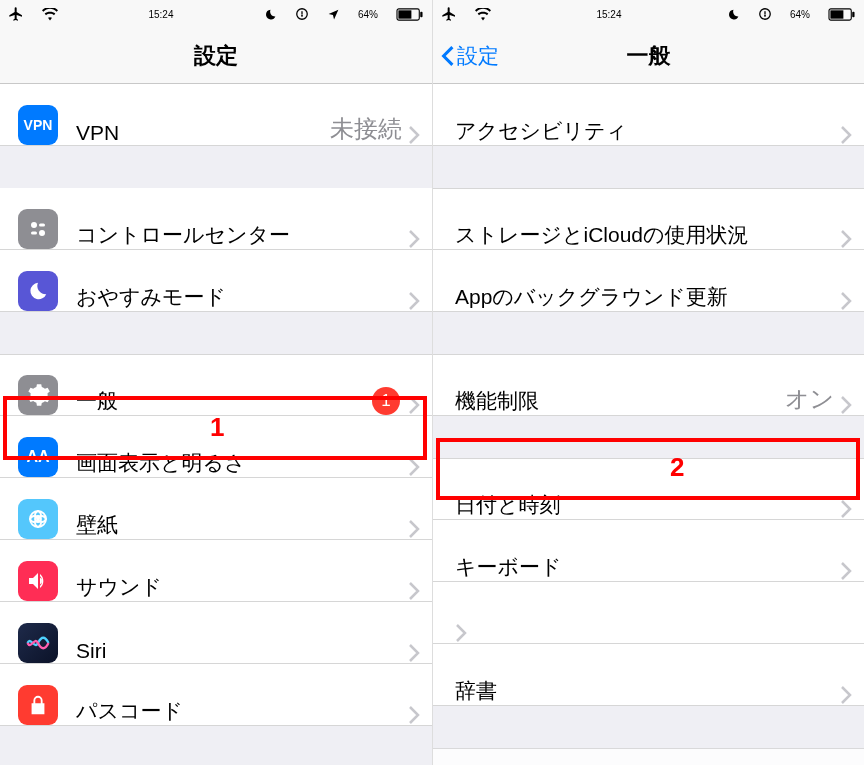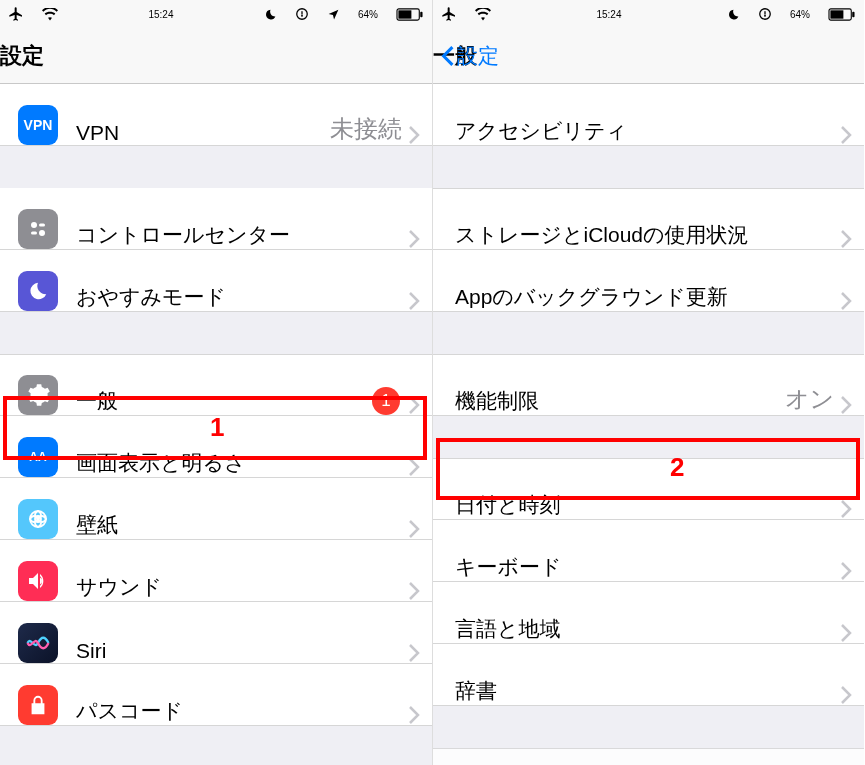--- a/index.html
+++ b/index.html
@@ -36,21 +36,21 @@
   font-weight: 500;
 }
 .status-left, .status-right { display: flex; align-items: center; gap: 18px; }
 .status-left svg, .status-right svg { display: block; }
 .nav-bar {
   height: 56px;
   background: #f8f8f8;
   border-bottom: 1px solid #c8c8c8;
   display: flex;
   align-items: center;
-  justify-content: flex-start;
+  justify-content: center;
   position: relative;
 }
 .nav-title { font-size: 22px; font-weight: 600; }
 .nav-back {
   position: absolute;
   left: 8px;
   display: flex;
   align-items: center;
   color: #007aff;
   font-size: 21px;
@@ -210,21 +210,21 @@
       </div>
       <div class="label">一般</div>
       <div class="badge">1</div>
       <svg class="chevron" width="12" height="20" viewBox="0 0 12 20" fill="none" stroke="#c7c7cc" stroke-width="2.5">
             <path d="M2 2l8 8-8 8"></path>
           </svg>
     </div>
 
     <div class="row">
       <div class="icon-box bg-blue">
-            <span class="icon-text" style="font-size:12px;">AA</span>
+            <span class="icon-text" style="font-size:16px;">AA</span>
           </div>
       <div class="label">画面表示と明るさ</div>
       <svg class="chevron" width="12" height="20" viewBox="0 0 12 20" fill="none" stroke="#c7c7cc" stroke-width="2.5">
             <path d="M2 2l8 8-8 8"></path>
           </svg>
     </div>
 
     <div class="row">
       <div class="icon-box bg-cyanblue">
         <svg width="24" height="24" viewBox="0 0 24 24" fill="none" stroke="#fff" stroke-width="1.8">
@@ -360,21 +360,20 @@
     </div>
 
     <div class="row no-icon">
       <div class="label">キーボード</div>
       <svg class="chevron" width="12" height="20" viewBox="0 0 12 20" fill="none" stroke="#c7c7cc" stroke-width="2.5">
             <path d="M2 2l8 8-8 8"></path>
           </svg>
     </div>
 
     <div class="row no-icon">
-      <div class="label">言語と地域</div>
       <svg class="chevron" width="12" height="20" viewBox="0 0 12 20" fill="none" stroke="#c7c7cc" stroke-width="2.5">
             <path d="M2 2l8 8-8 8"></path>
           </svg>
     </div>
 
     <div class="row no-icon">
       <div class="label">辞書</div>
       <svg class="chevron" width="12" height="20" viewBox="0 0 12 20" fill="none" stroke="#c7c7cc" stroke-width="2.5">
             <path d="M2 2l8 8-8 8"></path>
           </svg>

